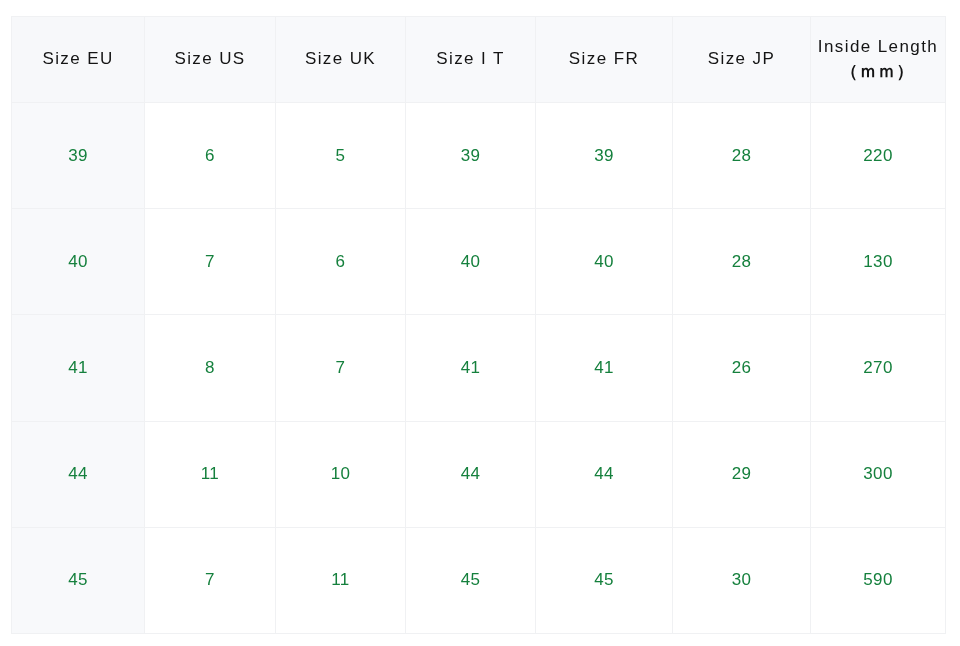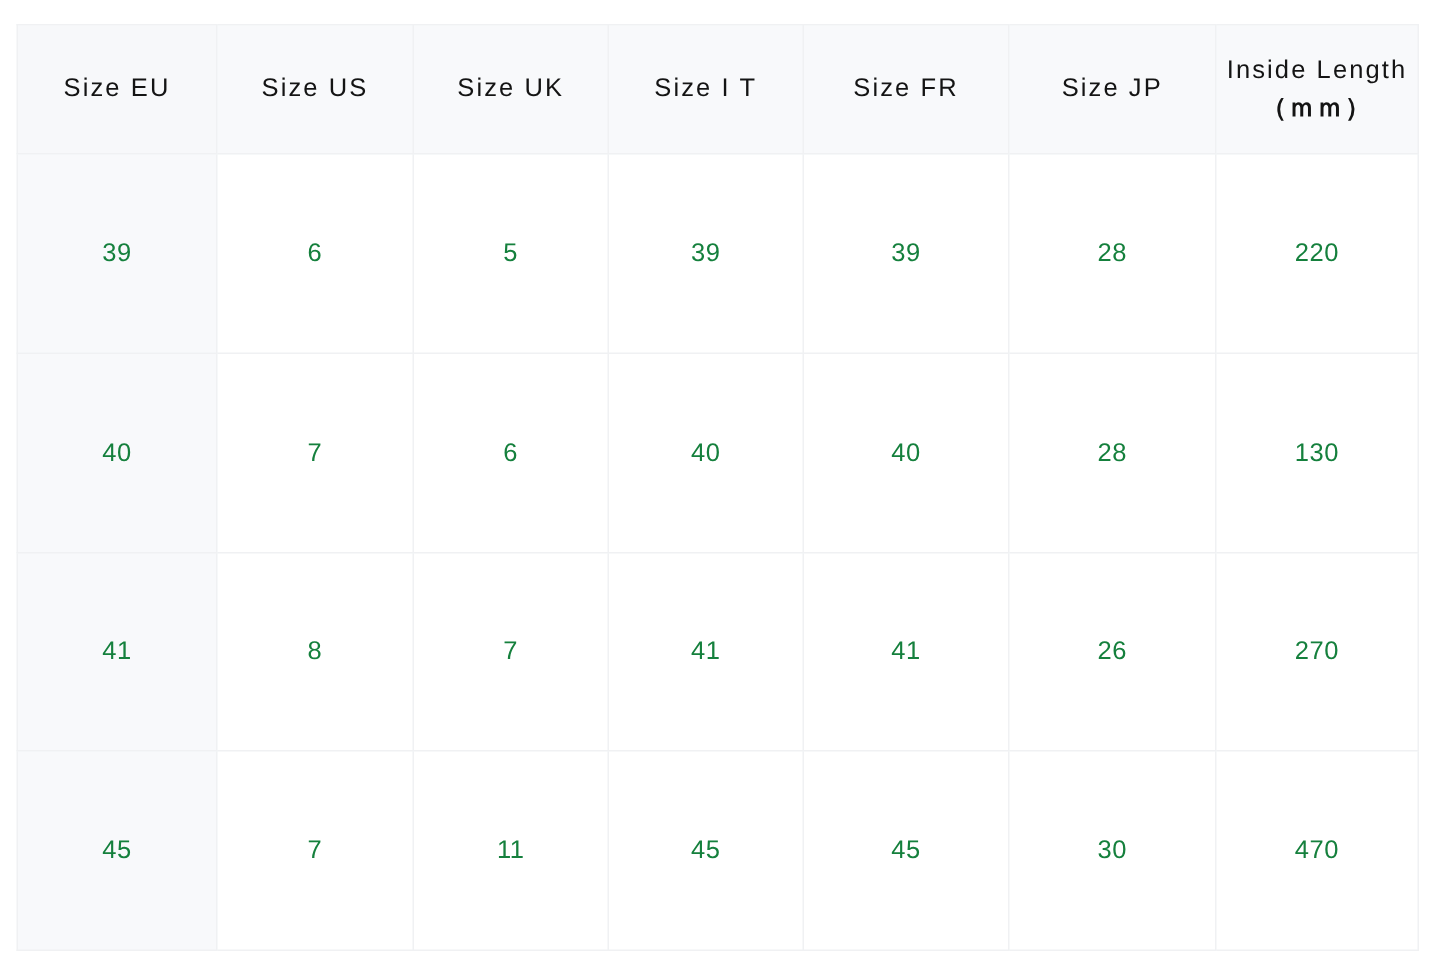--- a/index.html
+++ b/index.html
@@ -136,24 +136,33 @@
         <tr>
           <td class="first-col">41</td>
           <td>8</td>
           <td>7</td>
           <td>41</td>
           <td>41</td>
           <td>26</td>
           <td>270</td>
         </tr>
         <tr>
+          <td class="first-col">44</td>
+          <td>11</td>
+          <td>10</td>
+          <td>44</td>
+          <td>44</td>
+          <td>29</td>
+          <td>300</td>
+        </tr>
+        <tr>
           <td class="first-col">45</td>
           <td>7</td>
           <td>11</td>
           <td>45</td>
           <td>45</td>
           <td>30</td>
-          <td>470</td>
+          <td>590</td>
         </tr>
       </tbody>
     </table>
   </div>
 </div>
 
 </body></html>

